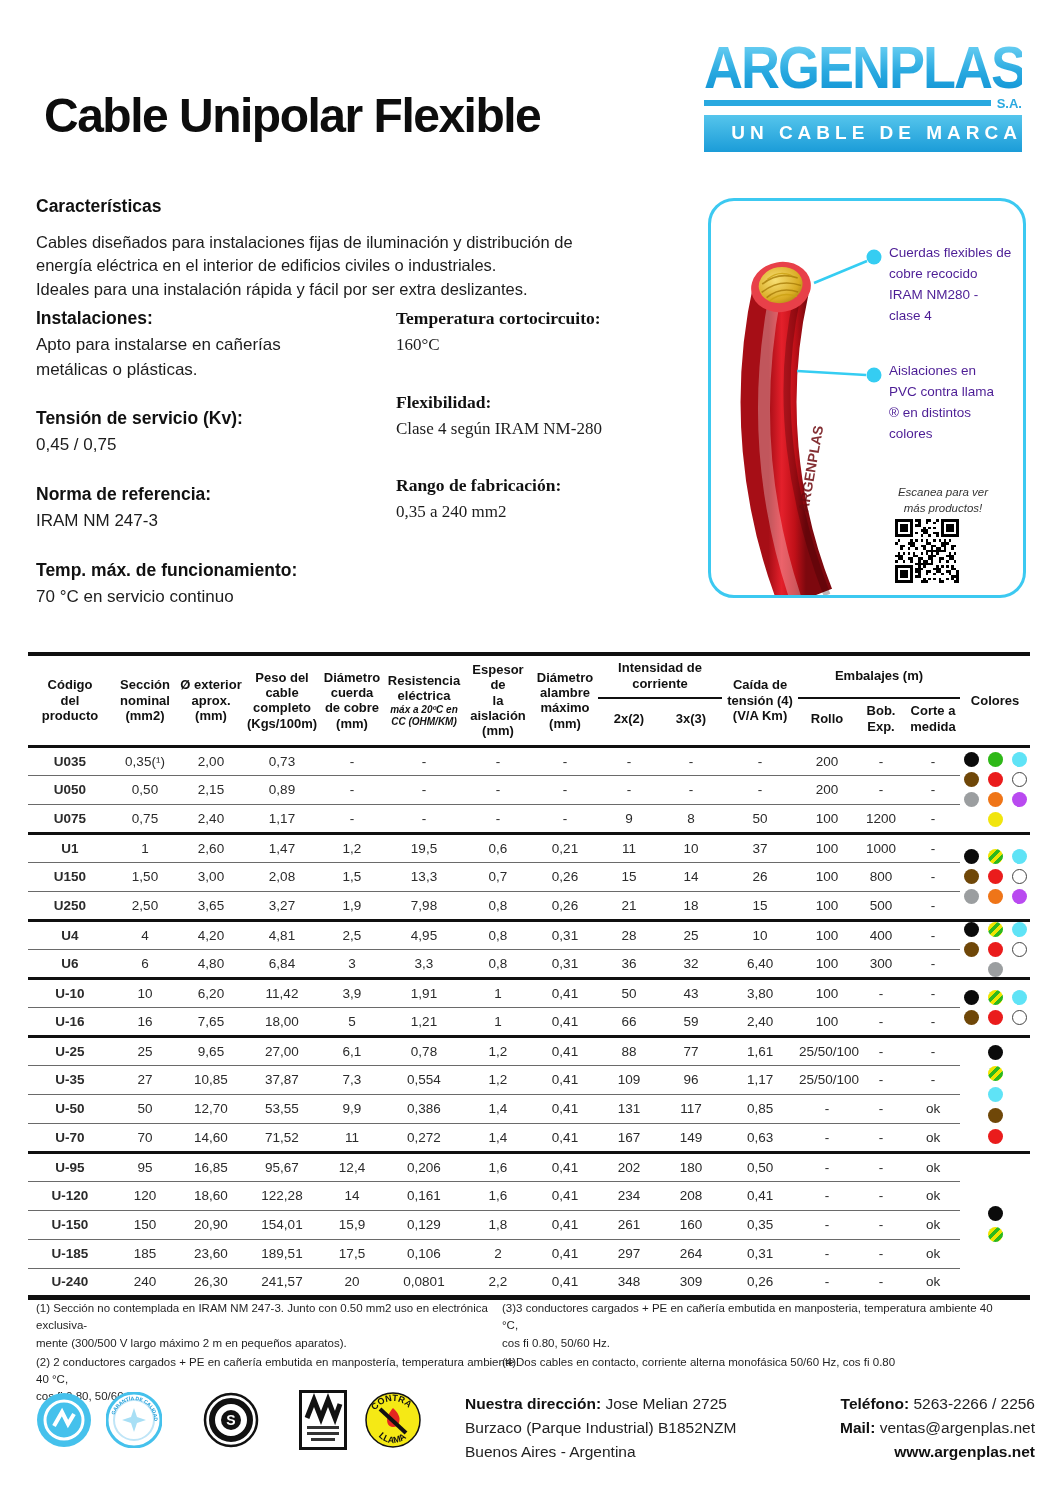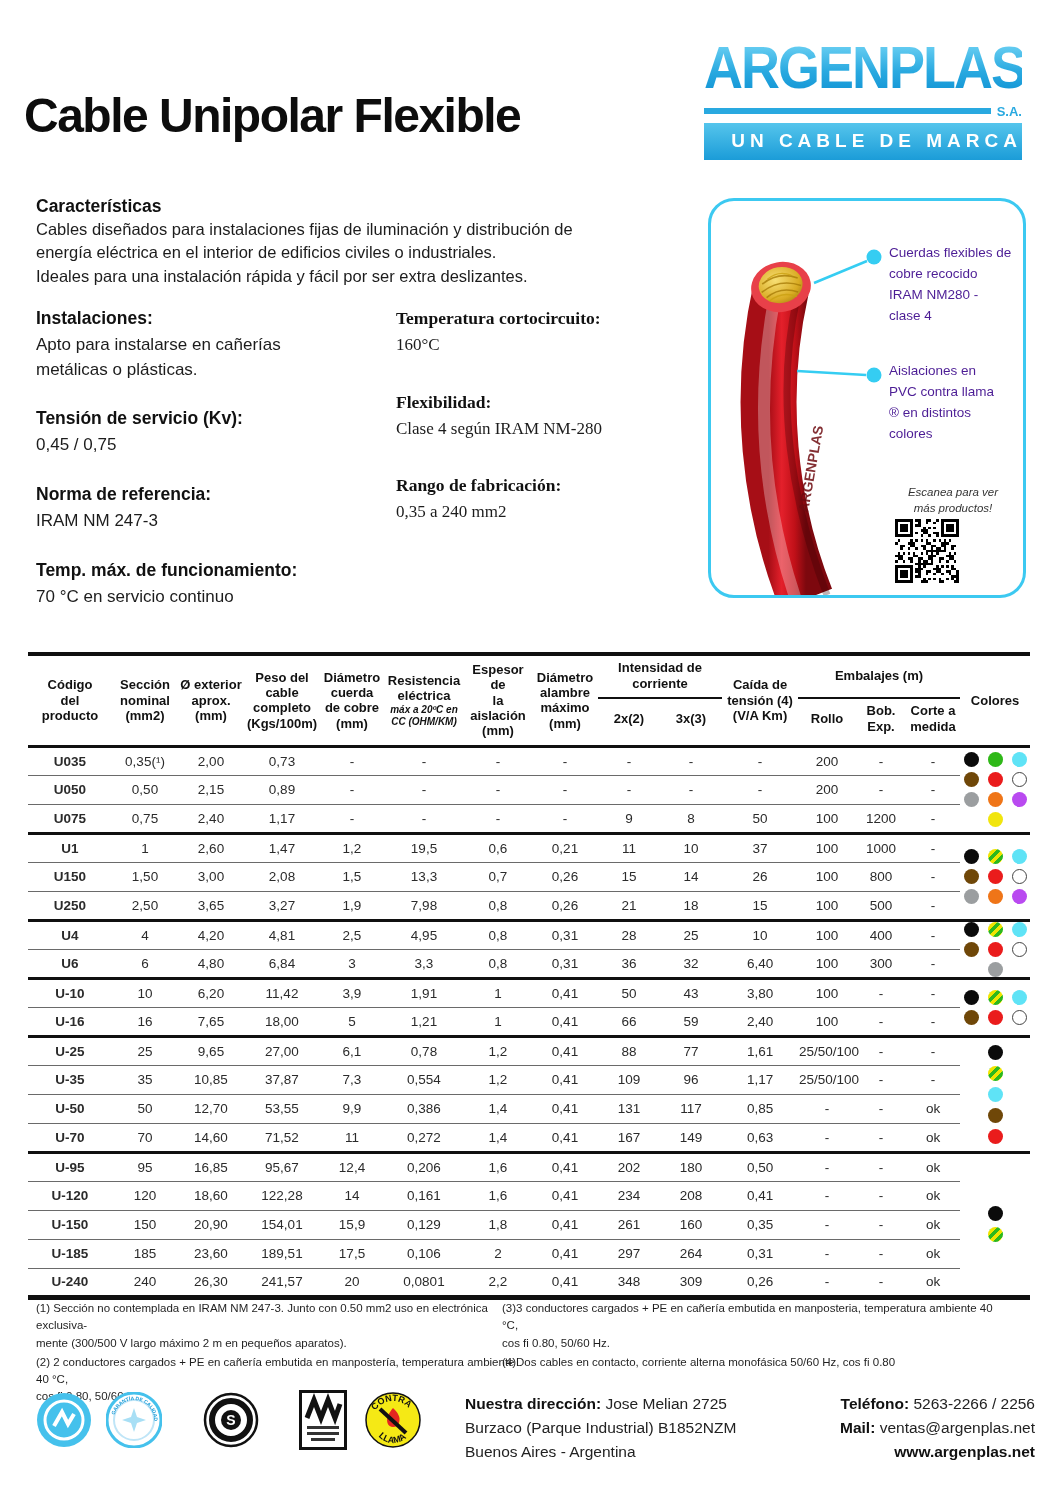--- a/index.html
+++ b/index.html
@@ -4,59 +4,59 @@
 <style>
   * { margin:0; padding:0; box-sizing:border-box; }
   html,body { background:#e8e8e8; }
   .page {
     position:relative; width:1058px; height:1497px; margin:0 auto;
     background:#ffffff; overflow:hidden;
     font-family:"Liberation Sans", sans-serif; color:#1a1a1a;
   }
   
   .title {
-    position:absolute; left:24px; top:88px; width:660px;
+    position:absolute; left:44px; top:88px; width:660px;
     font-size:48px; font-weight:bold; letter-spacing:-1.5px; color:#0d0d0d;
   }
   .logo { position:absolute; left:704px; top:42px; width:318px; }
   .brand {
     font-weight:bold; font-size:54px; letter-spacing:-2px; text-align:center;
     line-height:0.92; transform:scaleY(1.08); transform-origin:top;
     background:linear-gradient(180deg,#6ed2f4 0%,#29a9e0 55%,#0f92d4 100%);
     -webkit-background-clip:text; background-clip:text; color:transparent;
   }
-  .sa-row { display:flex; align-items:center; gap:6px; margin-top:12px; }
+  .sa-row { display:flex; align-items:center; gap:6px; margin-top:4px; }
   .sa-bar { flex:1; height:6px; background:#29a9e0; }
   .sa-text { font-size:13px; font-weight:bold; color:#29a9e0; }
   .banner {
     margin-top:4px; padding:7px 0 8px; text-align:right;
     background:linear-gradient(180deg,#55c5ec,#1b9cd8);
     color:#fff; font-weight:bold; font-size:19px; letter-spacing:5px;
   }
   
   .caract { position:absolute; left:36px; top:196px; width:660px; }
-  .caract h2 { font-size:17.5px; font-weight:bold; margin-bottom:1px; color:#111; }
+  .caract h2 { font-size:17.5px; font-weight:bold; margin-bottom:14px; color:#111; }
   .caract p { font-size:16.5px; line-height:1.42; white-space:pre-line; color:#1c1c1c; }
   .specs-left  { position:absolute; left:36px;  top:308px; width:350px; }
   .specs-right { position:absolute; left:396px; top:308px; width:310px; }
   .spec-item { margin-bottom:26px; }
   .specs-right .spec-item { margin-bottom:34px;font-family:Liberation Serif, serif; }
   .spec-label { font-size:17.5px; font-weight:bold; color:#111; margin-bottom:4px; }
   .spec-value { font-size:17px; line-height:1.45; white-space:pre-line; color:#1c1c1c; }
   
   .figure-box {
     position:absolute; left:708px; top:198px; width:318px; height:400px;
     border:3px solid #3cc9f1; border-radius:26px; overflow:hidden; background:#fff;
   }
   .figure-box svg.cable { position:absolute; left:0; top:0; }
   .ann { position:absolute; width:130px; font-size:13.5px; line-height:1.55;
          white-space:pre-line; color:#4c1d95; }
   .ann1 { left:178px; top:42px; }
   .ann2 { left:178px; top:160px; }
-  .scan-note { position:absolute; left:162px; top:283px; width:160px; text-align:center;
+  .scan-note { position:absolute; left:152px; top:283px; width:160px; text-align:center;
                font-style:italic; font-size:11.5px; line-height:1.4; color:#333; white-space:pre-line; }
   .qr { position:absolute; left:184px; top:318px; }
   
   table.sheet {
     position:absolute; left:28px; top:652px; width:1002px;
     border-collapse:collapse; table-layout:fixed;
     border-top:4px solid #101010; border-bottom:5px solid #101010;
   }
   table.sheet thead th {
     font-size:13px; font-weight:bold; color:#111; line-height:1.18;
@@ -668,21 +668,21 @@
               <span class="dot" style="background: rgb(11, 11, 11);"></span>
               <span class="dot dot-gy"></span>
               <span class="dot" style="background: rgb(95, 227, 246);"></span>
               <span class="dot" style="background: rgb(111, 71, 8);"></span>
               <span class="dot" style="background: rgb(234, 28, 28);"></span>
             </div>
           </td>
         </tr>
         <tr>
           <td class="c-code">U-35</td>
-          <td>35</td>
+          <td>27</td>
           <td>10,85</td>
           <td>37,87</td>
           <td>7,3</td>
           <td>0,554</td>
           <td>1,2</td>
           <td>0,41</td>
           <td>109</td>
           <td>96</td>
           <td>1,17</td>
           <td>25/50/100</td>

